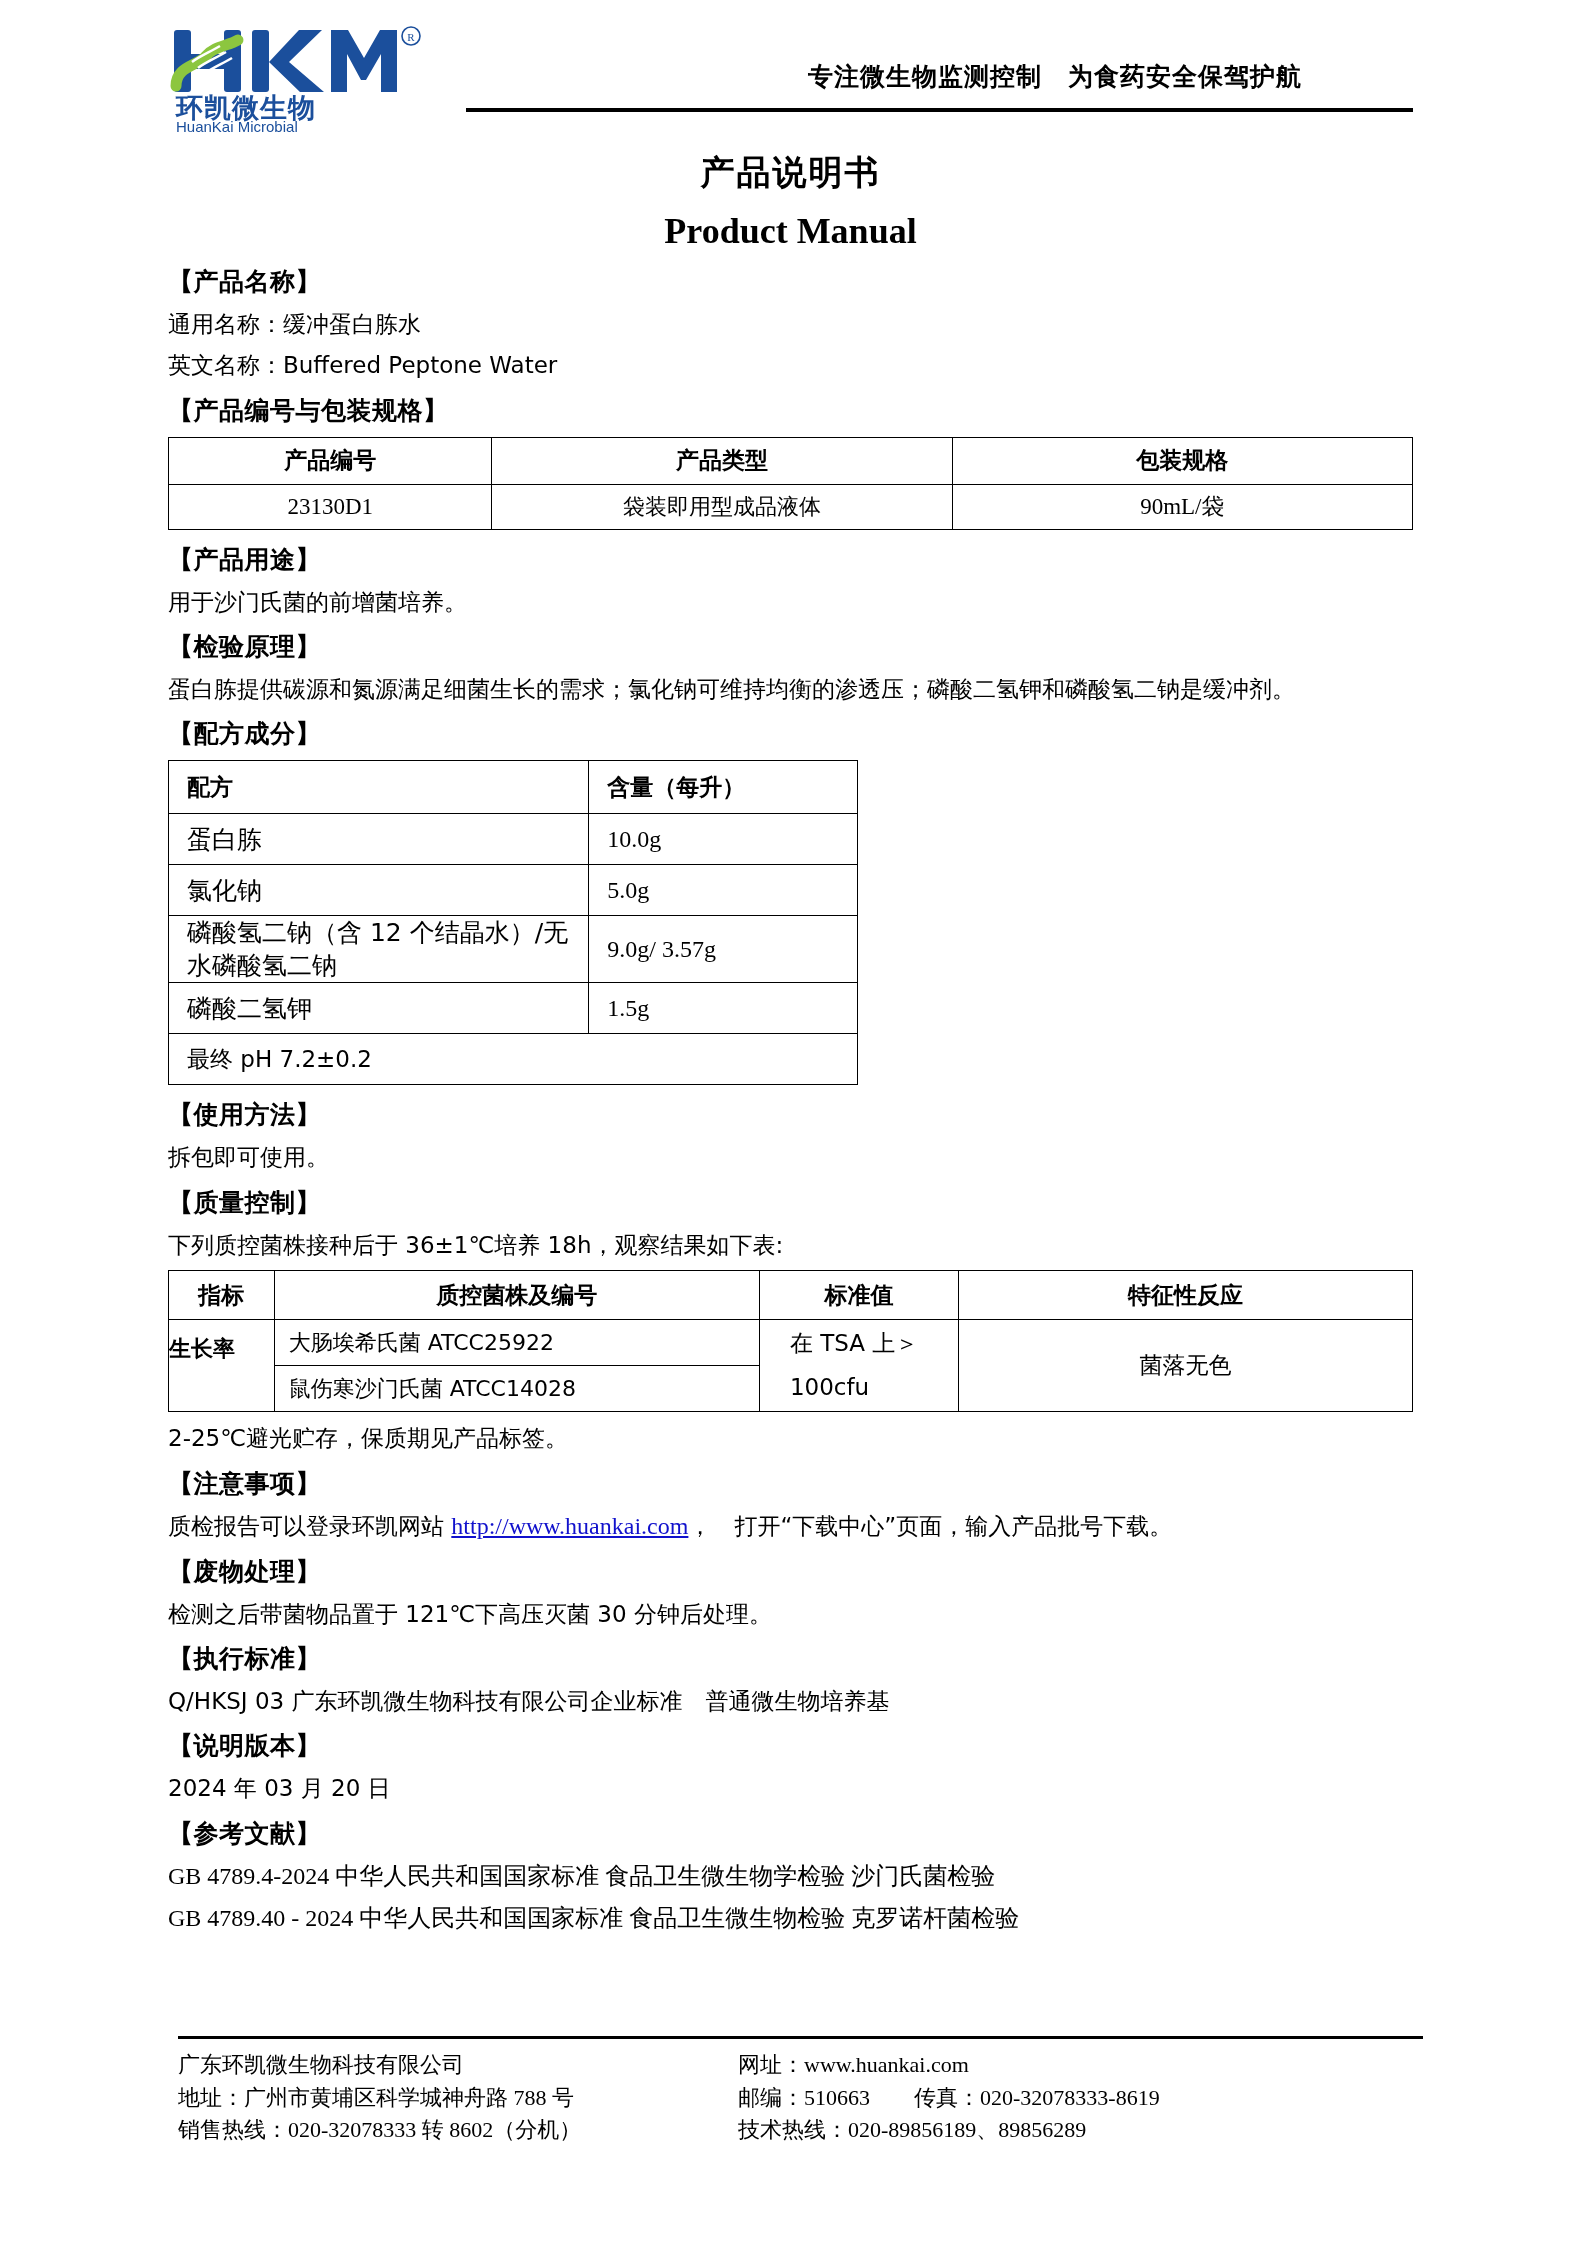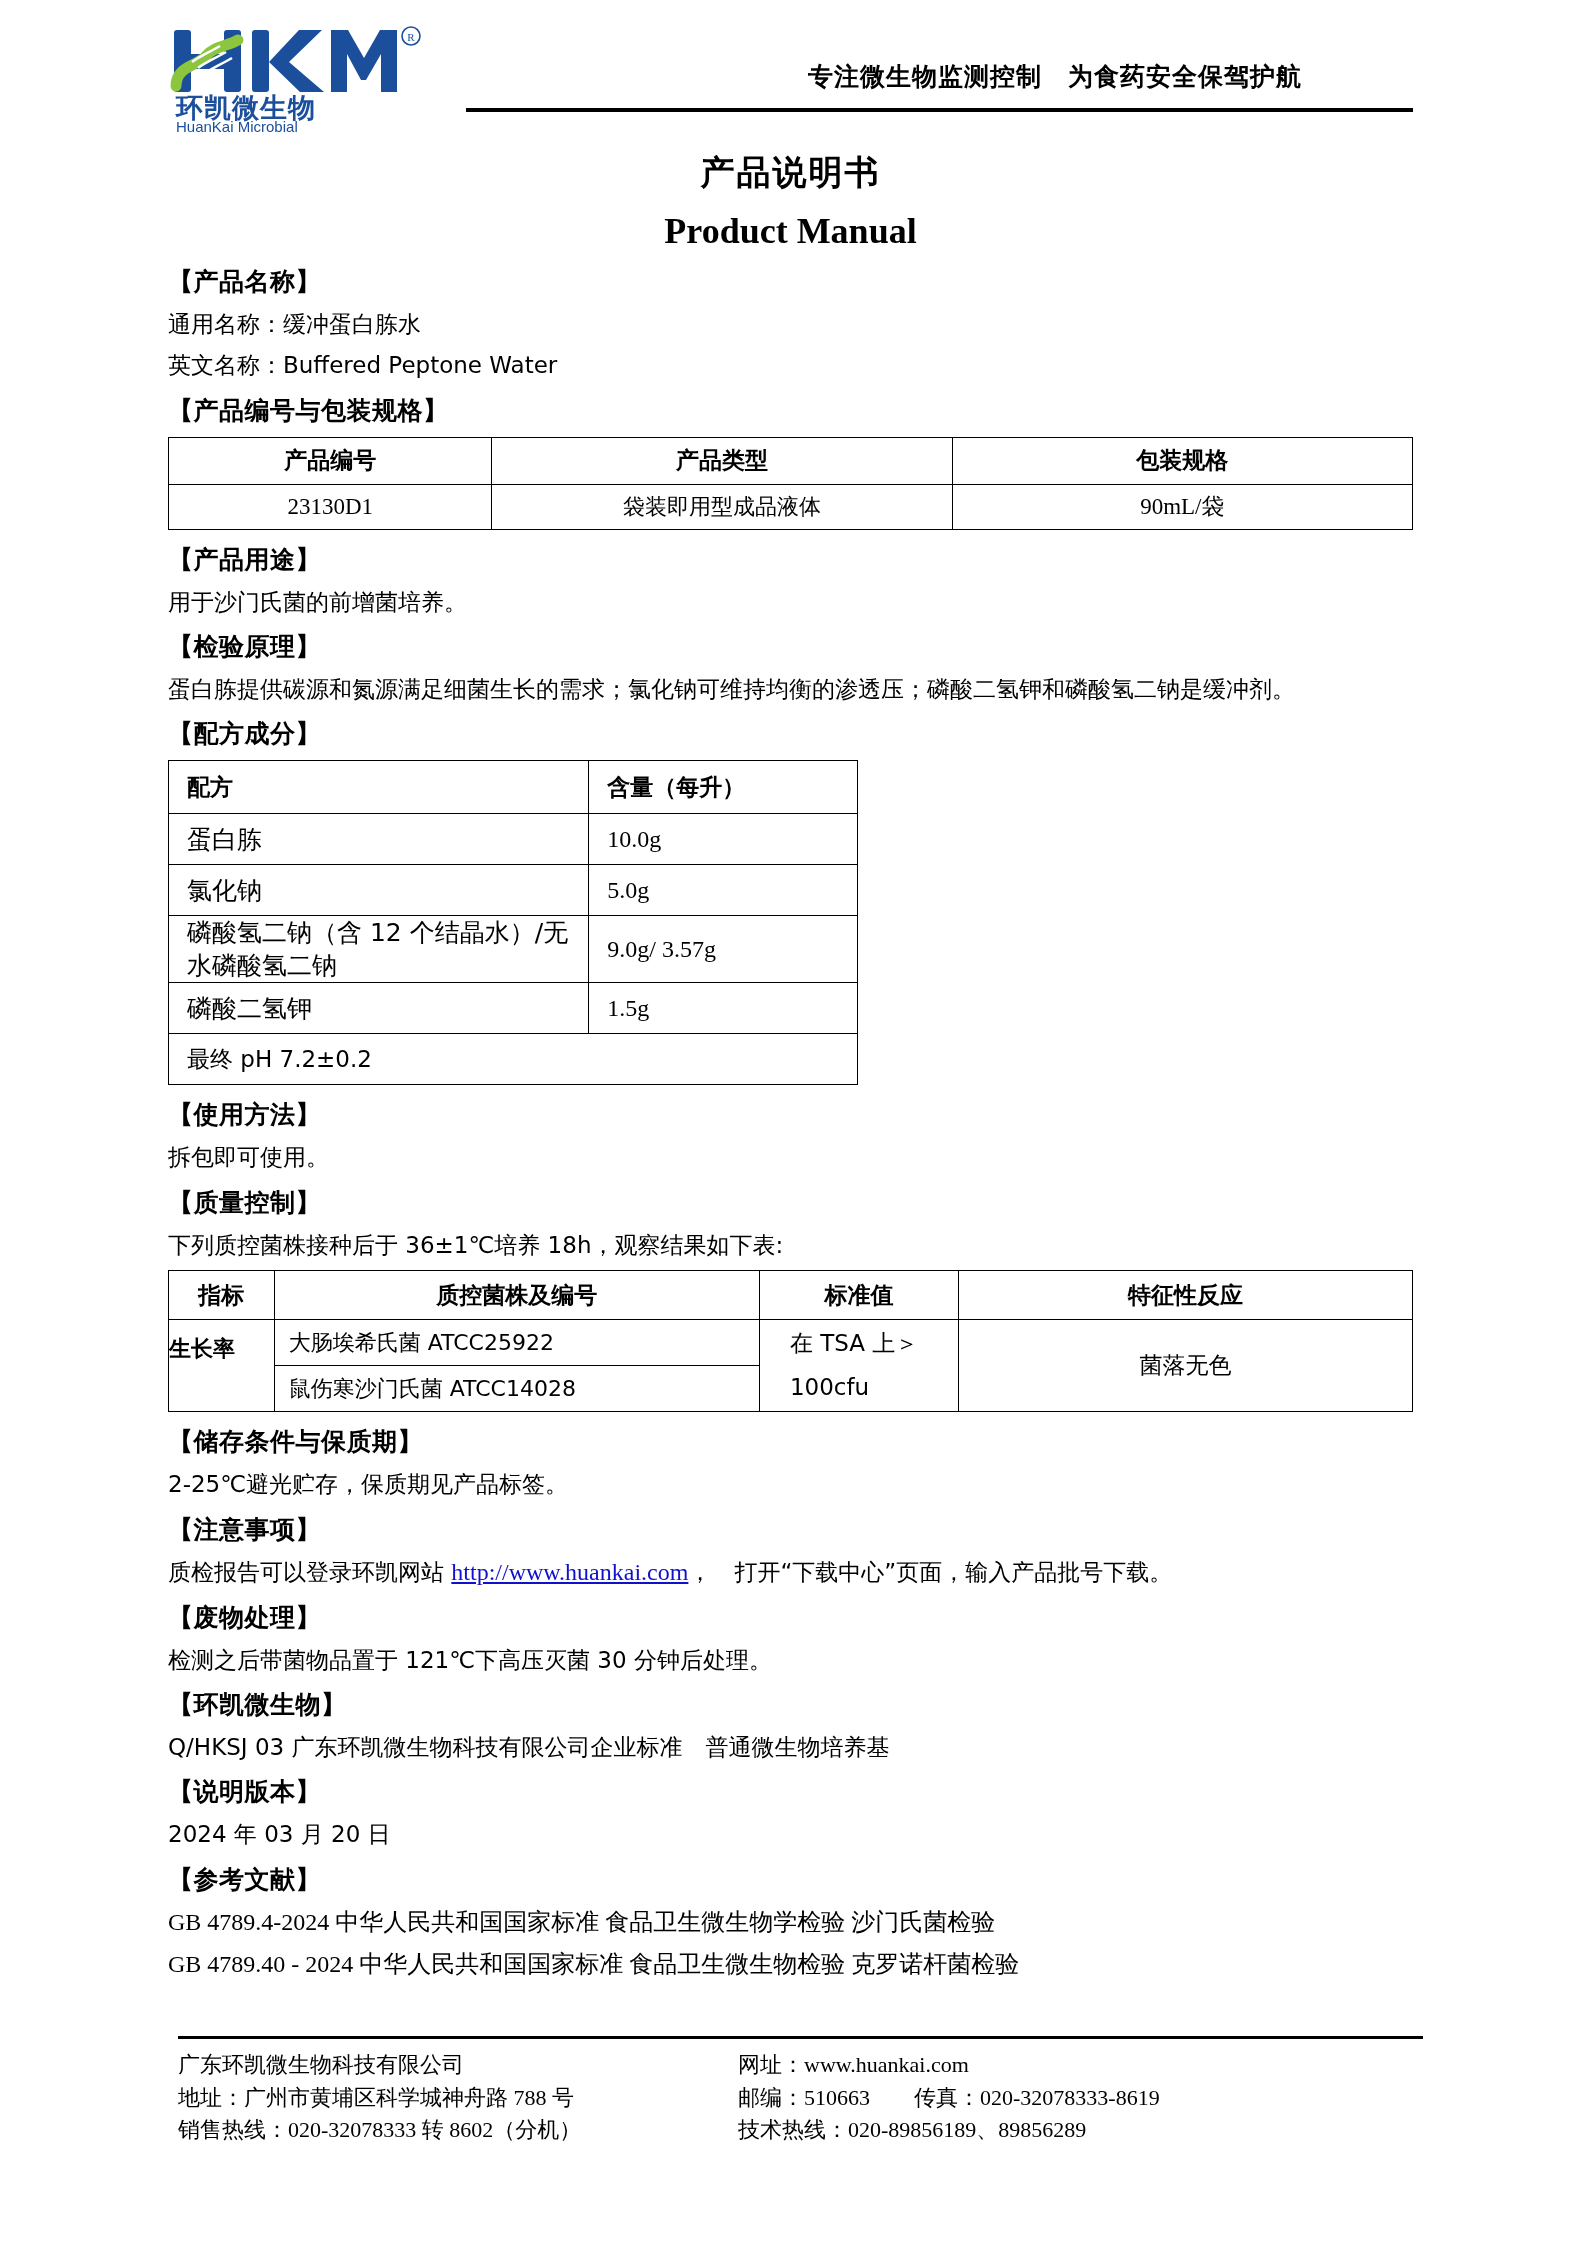--- a/index.html
+++ b/index.html
@@ -384,32 +384,31 @@
           </td>
           <td class="std">
             <div>在 TSA 上＞</div>
             <div>100cfu</div>
           </td>
           <td class="rxn">菌落无色</td>
         </tr>
       </tbody>
     </table>
 
-    <div class="sec-head">【储存条件与保质期】</div>
     <div class="body-line">2-25℃避光贮存，保质期见产品标签。</div>
 
     <div class="sec-head">【注意事项】</div>
     <div class="mixed">
       <span>质检报告可以登录环凯网站 </span><a class="link" href="#">http://www.huankai.com</a><span>，　打开“下载中心”页面，输入产品批号下载。</span>
     </div>
 
     <div class="sec-head">【废物处理】</div>
     <div class="body-line">检测之后带菌物品置于 121℃下高压灭菌 30 分钟后处理。</div>
 
-    <div class="sec-head">【环凯微生物】</div>
+    <div class="sec-head">【执行标准】</div>
     <div class="body-line">Q/HKSJ 03  广东环凯微生物科技有限公司企业标准　普通微生物培养基</div>
 
     <div class="sec-head">【说明版本】</div>
     <div class="body-line">2024 年 03 月 20 日</div>
 
     <div class="sec-head">【参考文献】</div>
     <div class="body-line serifnum">GB 4789.4-2024  中华人民共和国国家标准  食品卫生微生物学检验  沙门氏菌检验</div>
     <div class="body-line serifnum">GB 4789.40 - 2024  中华人民共和国国家标准  食品卫生微生物检验  克罗诺杆菌检验</div>
 
   </div>

